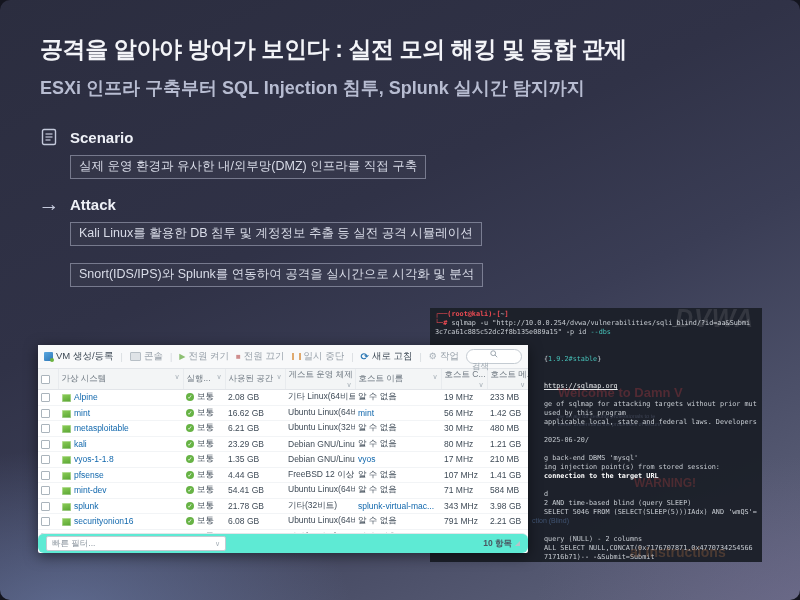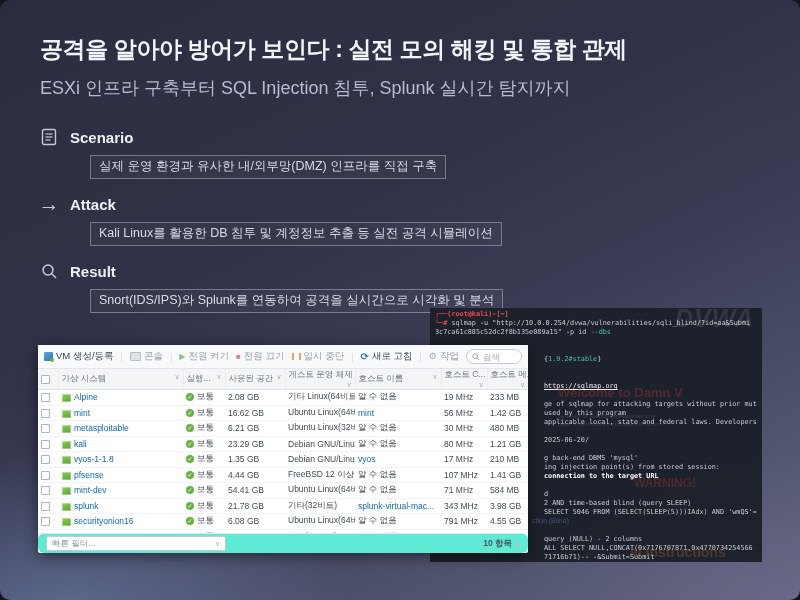--- a/index.html
+++ b/index.html
@@ -6,29 +6,29 @@
   body{width:800px;height:600px;overflow:hidden;background:#14151f;font-family:"Liberation Sans","DejaVu Sans",sans-serif;}
   .stage{position:relative;width:800px;height:600px;}
   .slide{position:absolute;inset:0;border-radius:10px;
     background:
       radial-gradient(ellipse 60% 45% at 8% 102%, rgba(122,142,190,0.50), rgba(122,142,190,0) 60%),
       radial-gradient(ellipse 55% 40% at 100% 100%, rgba(120,110,150,0.35), rgba(120,110,150,0) 60%),
       linear-gradient(155deg,#2b2d3f 0%,#303247 38%,#3a3d55 58%,#4c5069 78%,#62667f 100%);
   }
   
   .title{position:absolute;left:40px;top:34px;font-size:23px;font-weight:800;color:#f3f4f8;letter-spacing:-0.4px;white-space:nowrap;}
-  .subtitle{position:absolute;left:40px;top:76px;font-size:18px;font-weight:400;color:#b7bcd1;white-space:nowrap;}
+  .subtitle{position:absolute;left:40px;top:76px;font-size:18px;font-weight:700;color:#b7bcd1;white-space:nowrap;}
   .sections{position:absolute;left:38px;top:124px;}
   .section{margin-bottom:12px;}
   .sec-head{display:flex;align-items:center;gap:10px;height:26px;}
   .sec-ic{width:22px;display:inline-flex;justify-content:center;color:#c4c9db;}
   .sec-ic svg{display:block;}
   .arrow-glyph{font-size:21px;line-height:20px;color:#c4c9db;}
   .sec-title{font-size:15px;font-weight:700;color:#eef0f6;}
-  .sec-desc{display:inline-block;margin-left:52px;margin-top:5px;border:1px solid rgba(200,205,225,0.45);
+  .sec-desc{display:inline-block;margin-left:32px;margin-top:5px;border:1px solid rgba(200,205,225,0.45);
     background:rgba(255,255,255,0.03);padding:2px 8px 3px;font-size:12.5px;color:#d9dce8;white-space:nowrap;}
   
   .terminal{position:absolute;left:430px;top:308px;width:332px;height:254px;z-index:1;
     background:rgba(28,32,41,0.97);padding:2px 0 0 5px;box-sizing:border-box;overflow:hidden;
     font-family:"DejaVu Sans Mono","Liberation Mono",monospace;font-size:6.8px;line-height:9px;color:#c7ccd2;}
   .tline{white-space:pre;height:9px;}
   .tline.ind{padding-left:109px;}
   .tline .red{color:#ef4b53;font-weight:bold;}
   .tline .teal{color:#46c2b9;}
   .tline .link{text-decoration:underline;color:#e8eaec;}
@@ -50,21 +50,21 @@
   .tb-sep{color:#d5d9dd;font-size:9px;}
   .ic{display:inline-block;}
   .ic-vmadd{width:9px;height:9px;background:linear-gradient(145deg,#59a7e0,#2f77b6);border-radius:1px;position:relative;}
   .ic-vmadd::after{content:"";position:absolute;right:-1px;bottom:-1px;width:4px;height:4px;background:#6cb33f;border-radius:50%;}
   .ic-console{width:9px;height:7px;border:1px solid #b7bfc6;background:#dfe3e7;border-radius:1px;}
   .ic-play{color:#8cbf72;font-size:8px;line-height:8px;}
   .ic-stop{color:#cf8d8d;font-size:8px;line-height:8px;}
   .ic-pause{width:5px;height:7px;border-left:2px solid #dfa96e;border-right:2px solid #dfa96e;}
   .ic-refresh{color:#2e79b5;font-size:10px;line-height:9px;font-weight:bold;}
   .ic-gear{color:#a8b1b9;font-size:9px;line-height:9px;}
-  .vm-search{margin-left:auto;display:flex;align-items:center;gap:3px;width:86px;height:13px;border:1px solid #c4cbd2;border-radius:8px;padding:0 5px;background:#fff;}
+  .vm-search{margin-left:auto;display:flex;align-items:center;gap:3px;width:86px;height:13px;border:1px solid #c4cbd2;border-radius:8px;padding:0 5px;background:#fff;flex-direction:column;}
   .vm-search svg{flex:0 0 auto;}
   .vm-search input{border:none;outline:none;width:100%;font-size:8.5px;color:#55606a;background:transparent;padding:0;font-family:inherit;}
   .vm-search input::placeholder{color:#9aa4ad;}
   table.vmtab{border-collapse:collapse;table-layout:fixed;width:490px;}
   .vmtab col.c0{width:20px;}.vmtab col.c1{width:125px;}.vmtab col.c2{width:42px;}.vmtab col.c3{width:60px;}
   .vmtab col.c4{width:70px;}.vmtab col.c5{width:86px;}.vmtab col.c6{width:46px;}.vmtab col.c7{width:41px;}
   .vmtab th{height:16px;background:#f3f5f6;border-bottom:1px solid #e2e5e9;border-left:1px solid #e8ebee;
     font-size:8.5px;font-weight:400;color:#707a83;text-align:left;padding:0 3px;white-space:nowrap;overflow:hidden;}
   .vmtab th:first-child{border-left:none;}
   .vmtab th .caret{float:right;color:#a7b0b8;font-size:7px;}
@@ -111,29 +111,20 @@
 
       <div class="section">
         <div class="sec-head">
           <span class="sec-ic arrow-glyph">→</span>
           <span class="sec-title">Attack</span>
         </div>
         <span class="sec-desc">Kali Linux를 활용한 DB 침투 및 계정정보 추출 등 실전 공격 시뮬레이션</span>
       </div>
 
       <div class="section">
-        <div class="sec-head">
-          <span class="sec-ic">
-            <svg width="17" height="17" viewBox="0 0 17 17">
-                <circle cx="7" cy="7" r="5" fill="none" stroke="#c4c9db" stroke-width="1.5"></circle>
-                <line x1="10.8" y1="10.8" x2="15" y2="15" stroke="#c4c9db" stroke-width="1.5"></line>
-              </svg>
-          </span>
-          <span class="sec-title">Result</span>
-        </div>
         <span class="sec-desc">Snort(IDS/IPS)와 Splunk를 연동하여 공격을 실시간으로 시각화 및 분석</span>
       </div>
     </div>
 
     <div class="terminal">
       <span class="ghost g-dvwa">DVWA</span>
       <span class="ghost g-welcome">Welcome to Damn V</span>
       <span class="ghost g-small1">be an aid for security professionals to te</span>
       <span class="ghost g-small2">better understand the processes of securin</span>
       <span class="ghost g-warning">WARNING!</span>
@@ -319,21 +310,21 @@
               <td>3.98 GB</td>
             </tr>
             <tr>
               <td><span class="cbx"></span></td>
               <td><span class="vmic"></span><a class="vmlink">securityonion16</a></td>
               <td><span class="stic">✓</span><span class="sttxt">보통</span></td>
               <td>6.08 GB</td>
               <td>Ubuntu Linux(64비...</td>
               <td>알 수 없음</td>
               <td>791 MHz</td>
-              <td>4.55 GB</td>
+              <td>2.21 GB</td>
             </tr>
             <tr>
               <td><span class="cbx"></span></td>
               <td><span class="vmic"></span><a class="vmlink">ubuntu-splunk-forwarder</a></td>
               <td><span class="stic">✓</span><span class="sttxt">보통</span></td>
               <td>22.2 GB</td>
               <td>기타(32비트)</td>
               <td>알 수 없음</td>
               <td>0 MHz</td>
               <td>0 MB</td>

